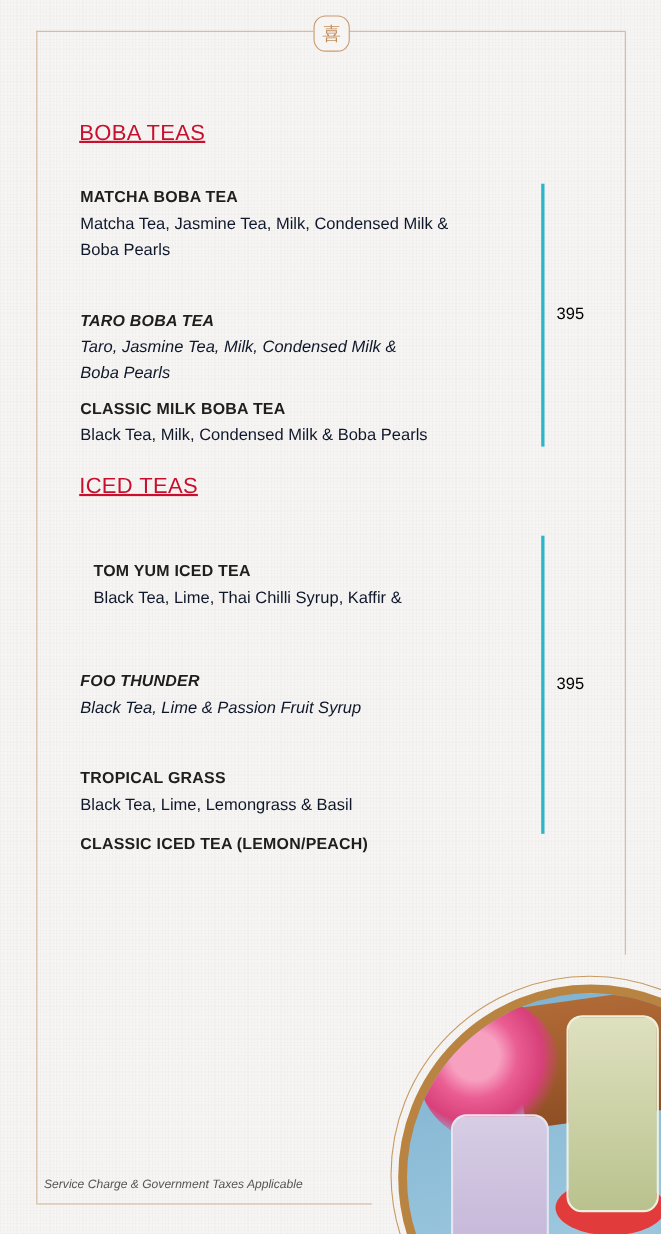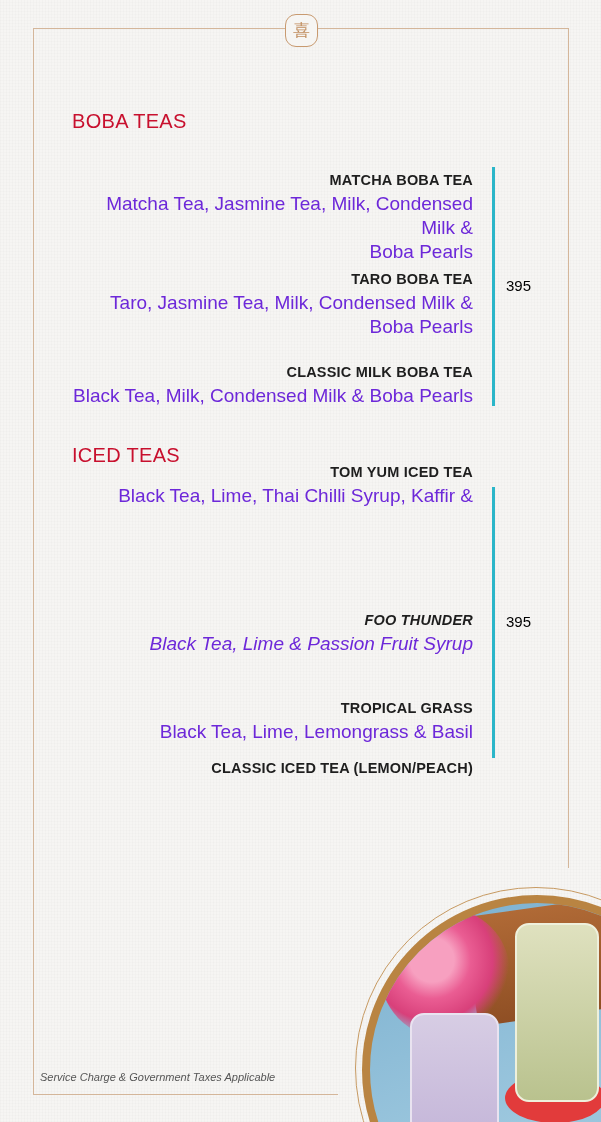--- a/index.html
+++ b/index.html
@@ -18,25 +18,25 @@
   .frame-right { position:absolute; left:568px; top:28px; width:1px; height:840px; background:#d4b69a; }
   .frame-bottom { position:absolute; left:33px; top:1094px; width:305px; height:1px; background:#d4b69a; }
   .logo-badge {
     position:absolute; left:285px; top:14px; width:31px; height:31px;
     border:1px solid #c89a70; border-radius:11px; background:#f6f5f3;
     display:flex; align-items:center; justify-content:center;
     color:#c08c5c; font-size:17px; font-family:"DejaVu Sans", sans-serif;
   }
   .section-title {
     position:absolute; left:72px; font-size:20px; color:#c8102e;
-    letter-spacing:0.3px; font-family:"Liberation Sans", sans-serif;
+    letter-spacing:0.3px; font-family:"Liberation Sans", sans-serif;text-decoration:underline;
   }
-  .item { position:absolute; left:73px; width:400px;text-align:right; }
+  .item { position:absolute; left:73px; width:400px; }
   .item-name { font-weight:bold; font-size:14.5px; letter-spacing:0.2px; line-height:24px; }
-  .item-desc { font-size:19px; line-height:24px; color:#6d28d9; }
+  .item-desc { font-size:15px; line-height:24px; color:#0f172a; }
   .bar { position:absolute; left:492px; width:3px; background:#2bb6c9; }
   .price { position:absolute; left:506px; font-size:15px; color:#000000; }
   .footnote {
     position:absolute; left:40px; top:1071px; font-size:11px; font-style:italic; color:#555;
   }
   .photo-ring {
     position:absolute; left:355px; top:887px; width:360px; height:360px; border-radius:50%;
     border:1px solid #c79a62;
   }
   .photo {
@@ -64,36 +64,36 @@
 
 <div class="logo-badge">喜</div>
 
 <div class="section-title" style="top:110px;">BOBA TEAS</div>
 
 <div class="item" style="top:168px;">
   <div class="item-name">MATCHA BOBA TEA</div>
   <div class="item-desc">Matcha Tea, Jasmine Tea, Milk, Condensed Milk &amp;</div>
   <div class="item-desc">Boba Pearls</div>
 </div>
-<div class="item" style="top:267px;">
+<div class="item" style="top:280px;font-style:italic;">
   <div class="item-name">TARO BOBA TEA</div>
   <div class="item-desc">Taro, Jasmine Tea, Milk, Condensed Milk &amp;</div>
   <div class="item-desc">Boba Pearls</div>
 </div>
 <div class="item" style="top:360px;">
   <div class="item-name">CLASSIC MILK BOBA TEA</div>
   <div class="item-desc">Black Tea, Milk, Condensed Milk &amp; Boba Pearls</div>
 </div>
 
 <div class="bar" style="top:167px; height:239px;"></div>
 <div class="price" style="top:277px;">395</div>
 
-<div class="section-title" style="top:444px;text-align:right;">ICED TEAS</div>
+<div class="section-title" style="top:431px;text-align:right;">ICED TEAS</div>
 
-<div class="item" style="top:460px;">
+<div class="item" style="top:508px;margin-left:12px;">
   <div class="item-name">TOM YUM ICED TEA</div>
   <div class="item-desc">Black Tea, Lime, Thai Chilli Syrup, Kaffir &amp;</div>
 </div>
 <div class="item" style="top:608px;font-style:italic;">
   <div class="item-name">FOO THUNDER</div>
   <div class="item-desc">Black Tea, Lime &amp; Passion Fruit Syrup</div>
 </div>
 <div class="item" style="top:656px;margin-top:40px;">
   <div class="item-name">TROPICAL GRASS</div>
   <div class="item-desc">Black Tea, Lime, Lemongrass &amp; Basil</div>

